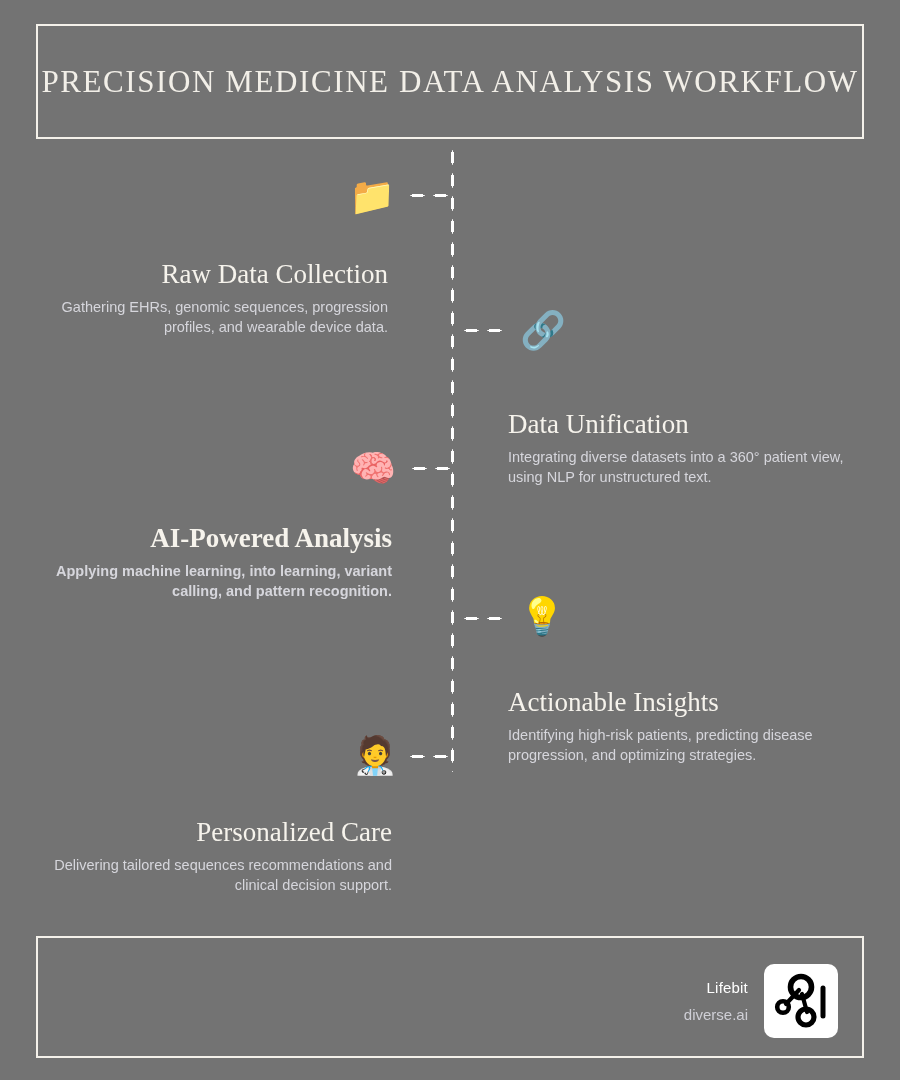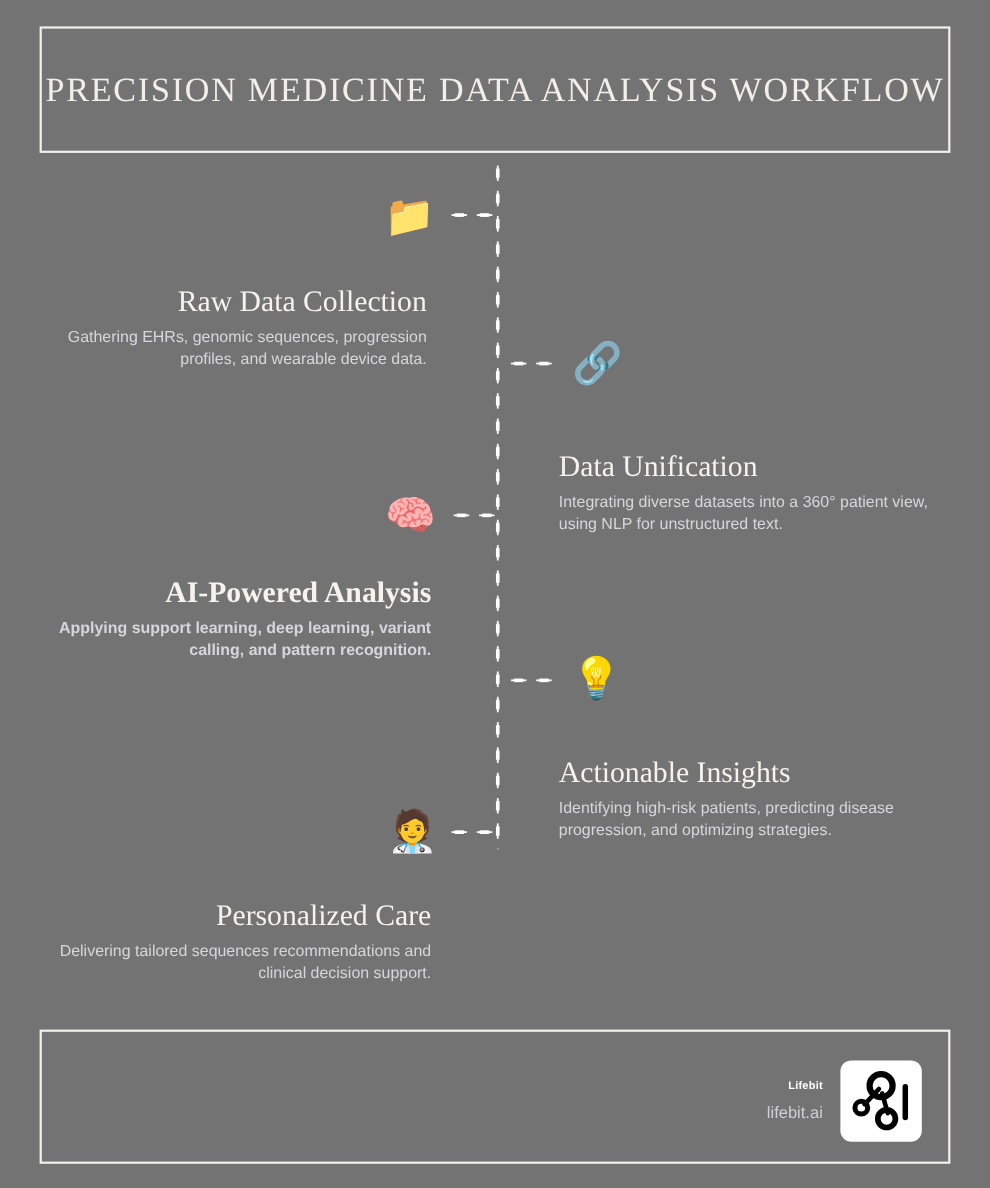--- a/index.html
+++ b/index.html
@@ -81,21 +81,21 @@
     width:828px; height:122px;
     border:2px solid #f4f1ea;
   }
   .brand {
     position:absolute;
     right:24px; top:26px;
     display:flex; align-items:center; gap:16px;
   }
   .brand-text { text-align:right; }
   .brand-name {
-    font-size:10px; font-weight:bold; color:#ffffff;
+    font-size:15px; font-weight:normal; color:#ffffff;
     letter-spacing:.2px; line-height:1.2;text-align:right;
   }
   .brand-url {
     font-size:15px; color:#cfcfd6;
     margin-top:9px; line-height:1.2;
   }
   .brand-logo {
     width:74px; height:74px;
     background:#ffffff;
     border-radius:10px;
@@ -122,21 +122,21 @@
 
   <div class="step right" style="left:508px; top:368px; width:352px;margin-top:40px;">
     <div class="heading">Data Unification</div>
     <div class="desc">Integrating diverse datasets into a 360° patient view, using NLP for unstructured text.</div>
   </div>
   <div class="icon" style="position:absolute; left:520px; top:312px; font-size:37px; line-height:1; font-family:'DejaVu Sans', sans-serif;">🔗</div>
   <div class="branch" style="left:460px; top:328px; width:50px;"></div>
 
   <div class="step left" style="left:40px; top:522px; width:352px;font-weight:bold;">
     <div class="heading">AI-Powered Analysis</div>
-    <div class="desc">Applying support learning, deep learning, variant calling, and pattern recognition.</div>
+    <div class="desc">Applying machine learning, into learning, variant calling, and pattern recognition.</div>
   </div>
   <div class="icon" style="position:absolute; left:350px; top:450px; font-size:37px; line-height:1; font-family:'DejaVu Sans', sans-serif;">🧠</div>
   <div class="branch" style="left:408px; top:466px; width:48px;"></div>
 
   <div class="step right" style="left:508px; top:686px; width:352px;">
     <div class="heading">Actionable Insights</div>
     <div class="desc">Identifying high-risk patients, predicting disease progression, and optimizing strategies.</div>
   </div>
   <div class="icon" style="position:absolute; left:519px; top:598px; font-size:37px; line-height:1; font-family:'DejaVu Sans', sans-serif;">💡</div>
   <div class="branch" style="left:460px; top:616px; width:50px;"></div>
@@ -145,21 +145,21 @@
     <div class="heading">Personalized Care</div>
     <div class="desc">Delivering tailored sequences recommendations and clinical decision support.</div>
   </div>
   <div class="icon" style="position:absolute; left:352px; top:737px; font-size:37px; line-height:1; font-family:'DejaVu Sans', sans-serif;">🧑‍⚕️</div>
   <div class="branch" style="left:406px; top:754px; width:50px;"></div>
 
   <div class="footer-box">
     <div class="brand">
       <div class="brand-text">
         <div class="brand-name">Lifebit</div>
-        <div class="brand-url">lifebit.ai</div>
+        <div class="brand-url">diverse.ai</div>
       </div>
       <div class="brand-logo">
         <svg width="58" height="58" viewBox="0 0 58 58">
 
           <line x1="14" y1="32" x2="27" y2="18" stroke="#000" stroke-width="4.2" stroke-linecap="round"></line>
           <line x1="30" y1="22" x2="35" y2="40" stroke="#000" stroke-width="4.2" stroke-linecap="round"></line>
 
           <circle cx="29" cy="15" r="10.5" fill="none" stroke="#000" stroke-width="5.6"></circle>
 
           <circle cx="11" cy="35" r="5.8" fill="none" stroke="#000" stroke-width="4.6"></circle>

